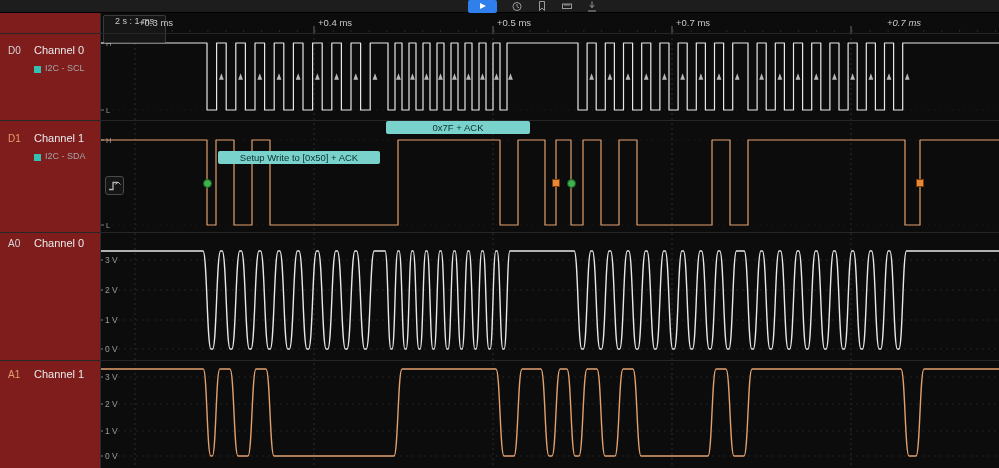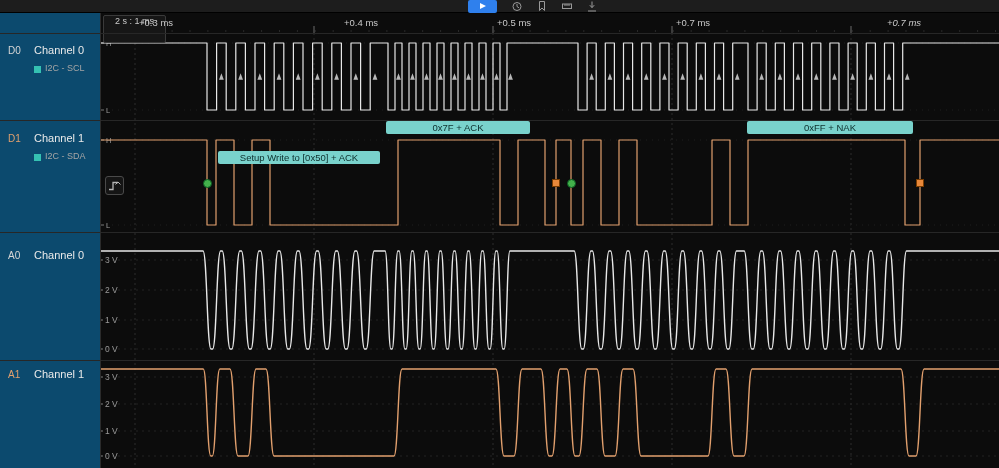--- a/index.html
+++ b/index.html
@@ -7,21 +7,21 @@
   body{font-family:"Liberation Sans",sans-serif}
   .app{position:relative;width:999px;height:468px;background:#0c0c0c;overflow:hidden}
   svg{font-family:"Liberation Sans",sans-serif}
   #wave-svg{position:absolute;left:0;top:0;z-index:1}
   
   .toolbar{position:absolute;left:0;top:0;width:999px;height:13px;background:#1d1d1d;border-bottom:1px solid #000;z-index:6}
   .play-btn{position:absolute;left:468px;top:0;width:29px;height:13px;background:var(--accent-play);border:none;border-radius:2px;cursor:pointer}
   .play-tri{position:absolute;left:12px;top:3px;width:0;height:0;border-left:6px solid #fff;border-top:3.5px solid transparent;border-bottom:3.5px solid transparent}
   .tb-icon{position:absolute;top:0;width:20px;height:13px;background:none;border:none;color:#9a9a9a;padding:0;cursor:pointer}
   
-  .sidebar{position:absolute;left:0;top:13px;width:100px;height:455px;background:#0c4a6e;z-index:5}
+  .sidebar{position:absolute;left:0;top:13px;width:100px;height:455px;background:#7f1d1d;z-index:5}
   .ch-row{position:absolute;left:8px;width:90px;height:40px;cursor:pointer}
   .ch-id{position:absolute;left:0;top:1px;font-size:10px;color:#cfcfcf}
   .ch-name{position:absolute;left:26px;top:0;font-size:11px;color:#eaeaea}
   .proto{position:absolute;left:26px;top:19px;font-size:9px;color:#a5a5a5;display:flex;align-items:flex-end;gap:4px;white-space:nowrap}
   .proto-bullet{width:7px;height:7px;background:var(--protocol-bullet);display:inline-block}
   
   .scale-box{position:absolute;left:103px;top:15px;height:28px;padding:0 11px;border:1px solid #3a3a3a;background:#161616;color:#c9c9c9;font-size:9px;line-height:11px;border-radius:2px;z-index:6;white-space:nowrap}
   .tick-label{position:absolute;top:17px;font-size:9.5px;color:#c9c9c9;z-index:6;white-space:nowrap}
   
   #overlay{position:absolute;left:0;top:0;width:999px;height:468px;z-index:3;pointer-events:none}
@@ -89,21 +89,20 @@
       <path d="M100,43L207.0,43L207.0,110L216.6,110L216.6,43L226.2,43L226.2,110L235.8,110L235.8,43L245.4,43L245.4,110L255.0,110L255.0,43L264.6,43L264.6,110L274.2,110L274.2,43L283.8,43L283.8,110L293.4,110L293.4,43L303.0,43L303.0,110L312.6,110L312.6,43L322.2,43L322.2,110L331.8,110L331.8,43L341.4,43L341.4,110L351.0,110L351.0,43L360.6,43L360.6,110L370.2,110L370.2,43L388.0,43L388.0,110L395.0,110L395.0,43L402.0,43L402.0,110L409.0,110L409.0,43L416.0,43L416.0,110L423.0,110L423.0,43L430.0,43L430.0,110L437.0,110L437.0,43L444.0,43L444.0,110L451.0,110L451.0,43L458.0,43L458.0,110L465.0,110L465.0,43L472.0,43L472.0,110L479.0,110L479.0,43L486.0,43L486.0,110L493.0,110L493.0,43L500.0,43L500.0,110L507.0,110L507.0,43L578.0,43L578.0,110L587.1,110L587.1,43L596.2,43L596.2,110L605.3,110L605.3,43L614.4,43L614.4,110L623.5,110L623.5,43L632.6,43L632.6,110L641.7,110L641.7,43L650.8,43L650.8,110L659.9,110L659.9,43L669.0,43L669.0,110L678.1,110L678.1,43L687.2,43L687.2,110L696.3,110L696.3,43L705.4,43L705.4,110L714.5,110L714.5,43L723.6,43L723.6,110L732.7,110L732.7,43L748.0,43L748.0,110L757.1,110L757.1,43L766.2,43L766.2,110L775.3,110L775.3,43L784.4,43L784.4,110L793.5,110L793.5,43L802.6,43L802.6,110L811.7,110L811.7,43L820.8,43L820.8,110L829.9,110L829.9,43L839.0,43L839.0,110L848.1,110L848.1,43L857.2,43L857.2,110L866.3,110L866.3,43L875.4,43L875.4,110L884.5,110L884.5,43L893.6,43L893.6,110L902.7,110L902.7,43L999,43" stroke="#e8e8e8" fill="none" stroke-width="1.2" stroke-linejoin="round"></path>
       <path d="M219.0,79.7L221.4,73.3L223.8,79.7ZM238.2,79.7L240.6,73.3L243.0,79.7ZM257.4,79.7L259.8,73.3L262.2,79.7ZM276.6,79.7L279.0,73.3L281.4,79.7ZM295.8,79.7L298.2,73.3L300.6,79.7ZM315.0,79.7L317.4,73.3L319.8,79.7ZM334.2,79.7L336.6,73.3L339.0,79.7ZM353.4,79.7L355.8,73.3L358.2,79.7ZM372.6,79.7L375.0,73.3L377.4,79.7ZM396.1,79.7L398.5,73.3L400.9,79.7ZM410.1,79.7L412.5,73.3L414.9,79.7ZM424.1,79.7L426.5,73.3L428.9,79.7ZM438.1,79.7L440.5,73.3L442.9,79.7ZM452.1,79.7L454.5,73.3L456.9,79.7ZM466.1,79.7L468.5,73.3L470.9,79.7ZM480.1,79.7L482.5,73.3L484.9,79.7ZM494.1,79.7L496.5,73.3L498.9,79.7ZM508.1,79.7L510.5,73.3L512.9,79.7ZM589.3,79.7L591.6,73.3L594.0,79.7ZM607.5,79.7L609.9,73.3L612.3,79.7ZM625.6,79.7L628.0,73.3L630.4,79.7ZM643.9,79.7L646.3,73.3L648.6,79.7ZM662.1,79.7L664.5,73.3L666.9,79.7ZM680.3,79.7L682.6,73.3L685.0,79.7ZM698.5,79.7L700.9,73.3L703.3,79.7ZM716.6,79.7L719.0,73.3L721.4,79.7ZM734.9,79.7L737.3,73.3L739.6,79.7ZM759.3,79.7L761.6,73.3L764.0,79.7ZM777.5,79.7L779.9,73.3L782.3,79.7ZM795.6,79.7L798.0,73.3L800.4,79.7ZM813.9,79.7L816.3,73.3L818.6,79.7ZM832.1,79.7L834.5,73.3L836.9,79.7ZM850.3,79.7L852.6,73.3L855.0,79.7ZM868.5,79.7L870.9,73.3L873.3,79.7ZM886.6,79.7L889.0,73.3L891.4,79.7ZM904.9,79.7L907.3,73.3L909.6,79.7Z" fill="#b8b8b8"></path>
       <path d="M100,140L207.0,140L207.0,225L216.0,225L216.0,140L234.0,140L234.0,225L252.0,225L252.0,140L270.0,140L270.0,225L398.0,225L398.0,140L500.0,140L500.0,225L518.0,225L518.0,140L545.0,140L545.0,225L556.0,225L556.0,140L571.0,140L571.0,225L583.0,225L583.0,140L601.0,140L601.0,225L619.0,225L619.0,140L637.0,140L637.0,225L712.0,225L712.0,140L730.0,140L730.0,225L748.0,225L748.0,140L905.0,140L905.0,225L920.0,225L920.0,140L999,140" stroke="#e2a06e" fill="none" stroke-width="1.2" stroke-linejoin="round"></path>
       <path d="M100,251L203.0,251C207.0,251 207.0,349 211.0,349L212.6,349C216.6,349 216.6,251 220.6,251L222.2,251C226.2,251 226.2,349 230.2,349L231.8,349C235.8,349 235.8,251 239.8,251L241.4,251C245.4,251 245.4,349 249.4,349L251.0,349C255.0,349 255.0,251 259.0,251L260.6,251C264.6,251 264.6,349 268.6,349L270.2,349C274.2,349 274.2,251 278.2,251L279.8,251C283.8,251 283.8,349 287.8,349L289.4,349C293.4,349 293.4,251 297.4,251L299.0,251C303.0,251 303.0,349 307.0,349L308.6,349C312.6,349 312.6,251 316.6,251L318.2,251C322.2,251 322.2,349 326.2,349L327.8,349C331.8,349 331.8,251 335.8,251L337.4,251C341.4,251 341.4,349 345.4,349L347.0,349C351.0,349 351.0,251 355.0,251L356.6,251C360.6,251 360.6,349 364.6,349L366.2,349C370.2,349 370.2,251 374.2,251L385.1,251C388.0,251 388.0,349 390.9,349L392.1,349C395.0,349 395.0,251 397.9,251L399.1,251C402.0,251 402.0,349 404.9,349L406.1,349C409.0,349 409.0,251 411.9,251L413.1,251C416.0,251 416.0,349 418.9,349L420.1,349C423.0,349 423.0,251 425.9,251L427.1,251C430.0,251 430.0,349 432.9,349L434.1,349C437.0,349 437.0,251 439.9,251L441.1,251C444.0,251 444.0,349 446.9,349L448.1,349C451.0,349 451.0,251 453.9,251L455.1,251C458.0,251 458.0,349 460.9,349L462.1,349C465.0,349 465.0,251 467.9,251L469.1,251C472.0,251 472.0,349 474.9,349L476.1,349C479.0,349 479.0,251 481.9,251L483.1,251C486.0,251 486.0,349 488.9,349L490.1,349C493.0,349 493.0,251 495.9,251L497.1,251C500.0,251 500.0,349 502.9,349L504.1,349C507.0,349 507.0,251 509.9,251L574.2,251C578.0,251 578.0,349 581.8,349L583.3,349C587.1,349 587.1,251 590.9,251L592.4,251C596.2,251 596.2,349 600.0,349L601.5,349C605.3,349 605.3,251 609.1,251L610.6,251C614.4,251 614.4,349 618.2,349L619.7,349C623.5,349 623.5,251 627.3,251L628.8,251C632.6,251 632.6,349 636.4,349L637.9,349C641.7,349 641.7,251 645.5,251L647.0,251C650.8,251 650.8,349 654.6,349L656.1,349C659.9,349 659.9,251 663.7,251L665.2,251C669.0,251 669.0,349 672.8,349L674.3,349C678.1,349 678.1,251 681.9,251L683.4,251C687.2,251 687.2,349 691.0,349L692.5,349C696.3,349 696.3,251 700.1,251L701.6,251C705.4,251 705.4,349 709.2,349L710.7,349C714.5,349 714.5,251 718.3,251L719.8,251C723.6,251 723.6,349 727.4,349L728.9,349C732.7,349 732.7,251 736.5,251L744.2,251C748.0,251 748.0,349 751.8,349L753.3,349C757.1,349 757.1,251 760.9,251L762.4,251C766.2,251 766.2,349 770.0,349L771.5,349C775.3,349 775.3,251 779.1,251L780.6,251C784.4,251 784.4,349 788.2,349L789.7,349C793.5,349 793.5,251 797.3,251L798.8,251C802.6,251 802.6,349 806.4,349L807.9,349C811.7,349 811.7,251 815.5,251L817.0,251C820.8,251 820.8,349 824.6,349L826.1,349C829.9,349 829.9,251 833.7,251L835.2,251C839.0,251 839.0,349 842.8,349L844.3,349C848.1,349 848.1,251 851.9,251L853.4,251C857.2,251 857.2,349 861.0,349L862.5,349C866.3,349 866.3,251 870.1,251L871.6,251C875.4,251 875.4,349 879.2,349L880.7,349C884.5,349 884.5,251 888.3,251L889.8,251C893.6,251 893.6,349 897.4,349L898.9,349C902.7,349 902.7,251 906.5,251L999,251" stroke="#e8e8e8" fill="none" stroke-width="1.4" stroke-linejoin="round"></path>
       <path d="M100,369L203.3,369C207.0,369 207.0,456 210.8,456L212.3,456C216.0,456 216.0,369 219.8,369L230.0,369C234.0,369 234.0,456 238.0,456L248.0,456C252.0,456 252.0,369 256.0,369L266.0,369C270.0,369 270.0,456 274.0,456L394.0,456C398.0,456 398.0,369 402.0,369L496.0,369C500.0,369 500.0,456 504.0,456L514.0,456C518.0,456 518.0,369 522.0,369L541.0,369C545.0,369 545.0,456 549.0,456L552.0,456C556.0,456 556.0,369 560.0,369L567.0,369C571.0,369 571.0,456 575.0,456L579.0,456C583.0,456 583.0,369 587.0,369L597.0,369C601.0,369 601.0,456 605.0,456L615.0,456C619.0,456 619.0,369 623.0,369L633.0,369C637.0,369 637.0,456 641.0,456L708.0,456C712.0,456 712.0,369 716.0,369L726.0,369C730.0,369 730.0,456 734.0,456L744.0,456C748.0,456 748.0,369 752.0,369L901.0,369C905.0,369 905.0,456 909.0,456L916.0,456C920.0,456 920.0,369 924.0,369L999,369" stroke="#e2a06e" fill="none" stroke-width="1.4" stroke-linejoin="round"></path>
     </svg>
 
   <div id="overlay">
       <div class="annotation" style="left: 218px; width: 162px; top: 121px; margin-top: 30px;">Setup Write to [0x50] + ACK</div>
       <div class="annotation" style="left: 386px; width: 144px; top: 121px;">0x7F + ACK</div>
-      <div class="annotation" style="left: 747px; width: 166px; top: 121px;">0xFF + NAK</div>
       <div class="marker-start" style="left: 202.5px; top: 178.5px;"></div>
       <div class="marker-stop" style="left: 552px; top: 179px;"></div>
       <div class="marker-start" style="left: 566.5px; top: 178.5px;"></div>
       <div class="marker-stop" style="left: 916px; top: 179px;"></div>
     </div>
 
   <div class="toolbar">
     <button class="play-btn">
       <span class="play-tri"></span>
     </button>
@@ -124,34 +123,34 @@
       <div class="ch-row" style="top: 31px;">
         <span class="ch-id" style="color:#d6d6d6">D0</span>
         <span class="ch-name">Channel 0</span>
         <span class="proto"><i class="proto-bullet"></i>I2C - SCL</span>
       </div>
       <div class="ch-row" style="top: 119px;">
         <span class="ch-id" style="color:#e2a06e">D1</span>
         <span class="ch-name">Channel 1</span>
         <span class="proto"><i class="proto-bullet"></i>I2C - SDA</span>
       </div>
-      <div class="ch-row" style="top: 236px;">
+      <div class="ch-row" style="top: 224px;">
         <span class="ch-id" style="color:#d6d6d6">A0</span>
         <span class="ch-name">Channel 0</span>
       </div>
       <div class="ch-row" style="top: 355px;">
         <span class="ch-id" style="color:#e2a06e">A1</span>
         <span class="ch-name">Channel 1</span>
       </div>
     </div>
 
   <div class="scale-box">2 s : 1 ms</div>
   <div id="ruler-labels">
       <div class="tick-label" style="left: 139px;">+0.3 ms</div>
-      <div class="tick-label" style="left: 318px; margin-left: 26px;">+0.4 ms</div>
+      <div class="tick-label" style="left: 318px;">+0.4 ms</div>
       <div class="tick-label" style="left: 497px;">+0.5 ms</div>
       <div class="tick-label" style="left: 676px;">+0.7 ms</div>
       <div class="tick-label" style="left: 887px; font-style: italic;">+0.7 ms</div>
     </div>
 
   <div class="trigger-box">
     <svg width="17" height="17" viewBox="0 0 17 17">
       <path d="M3 12.5 h4 V5.5 h5" stroke="#b5b5b5" fill="none" stroke-width="1.3"></path>
       <path d="M9.5 7.5 L12 5 L14.5 7.5" stroke="#b5b5b5" fill="none" stroke-width="1"></path>
     </svg>

